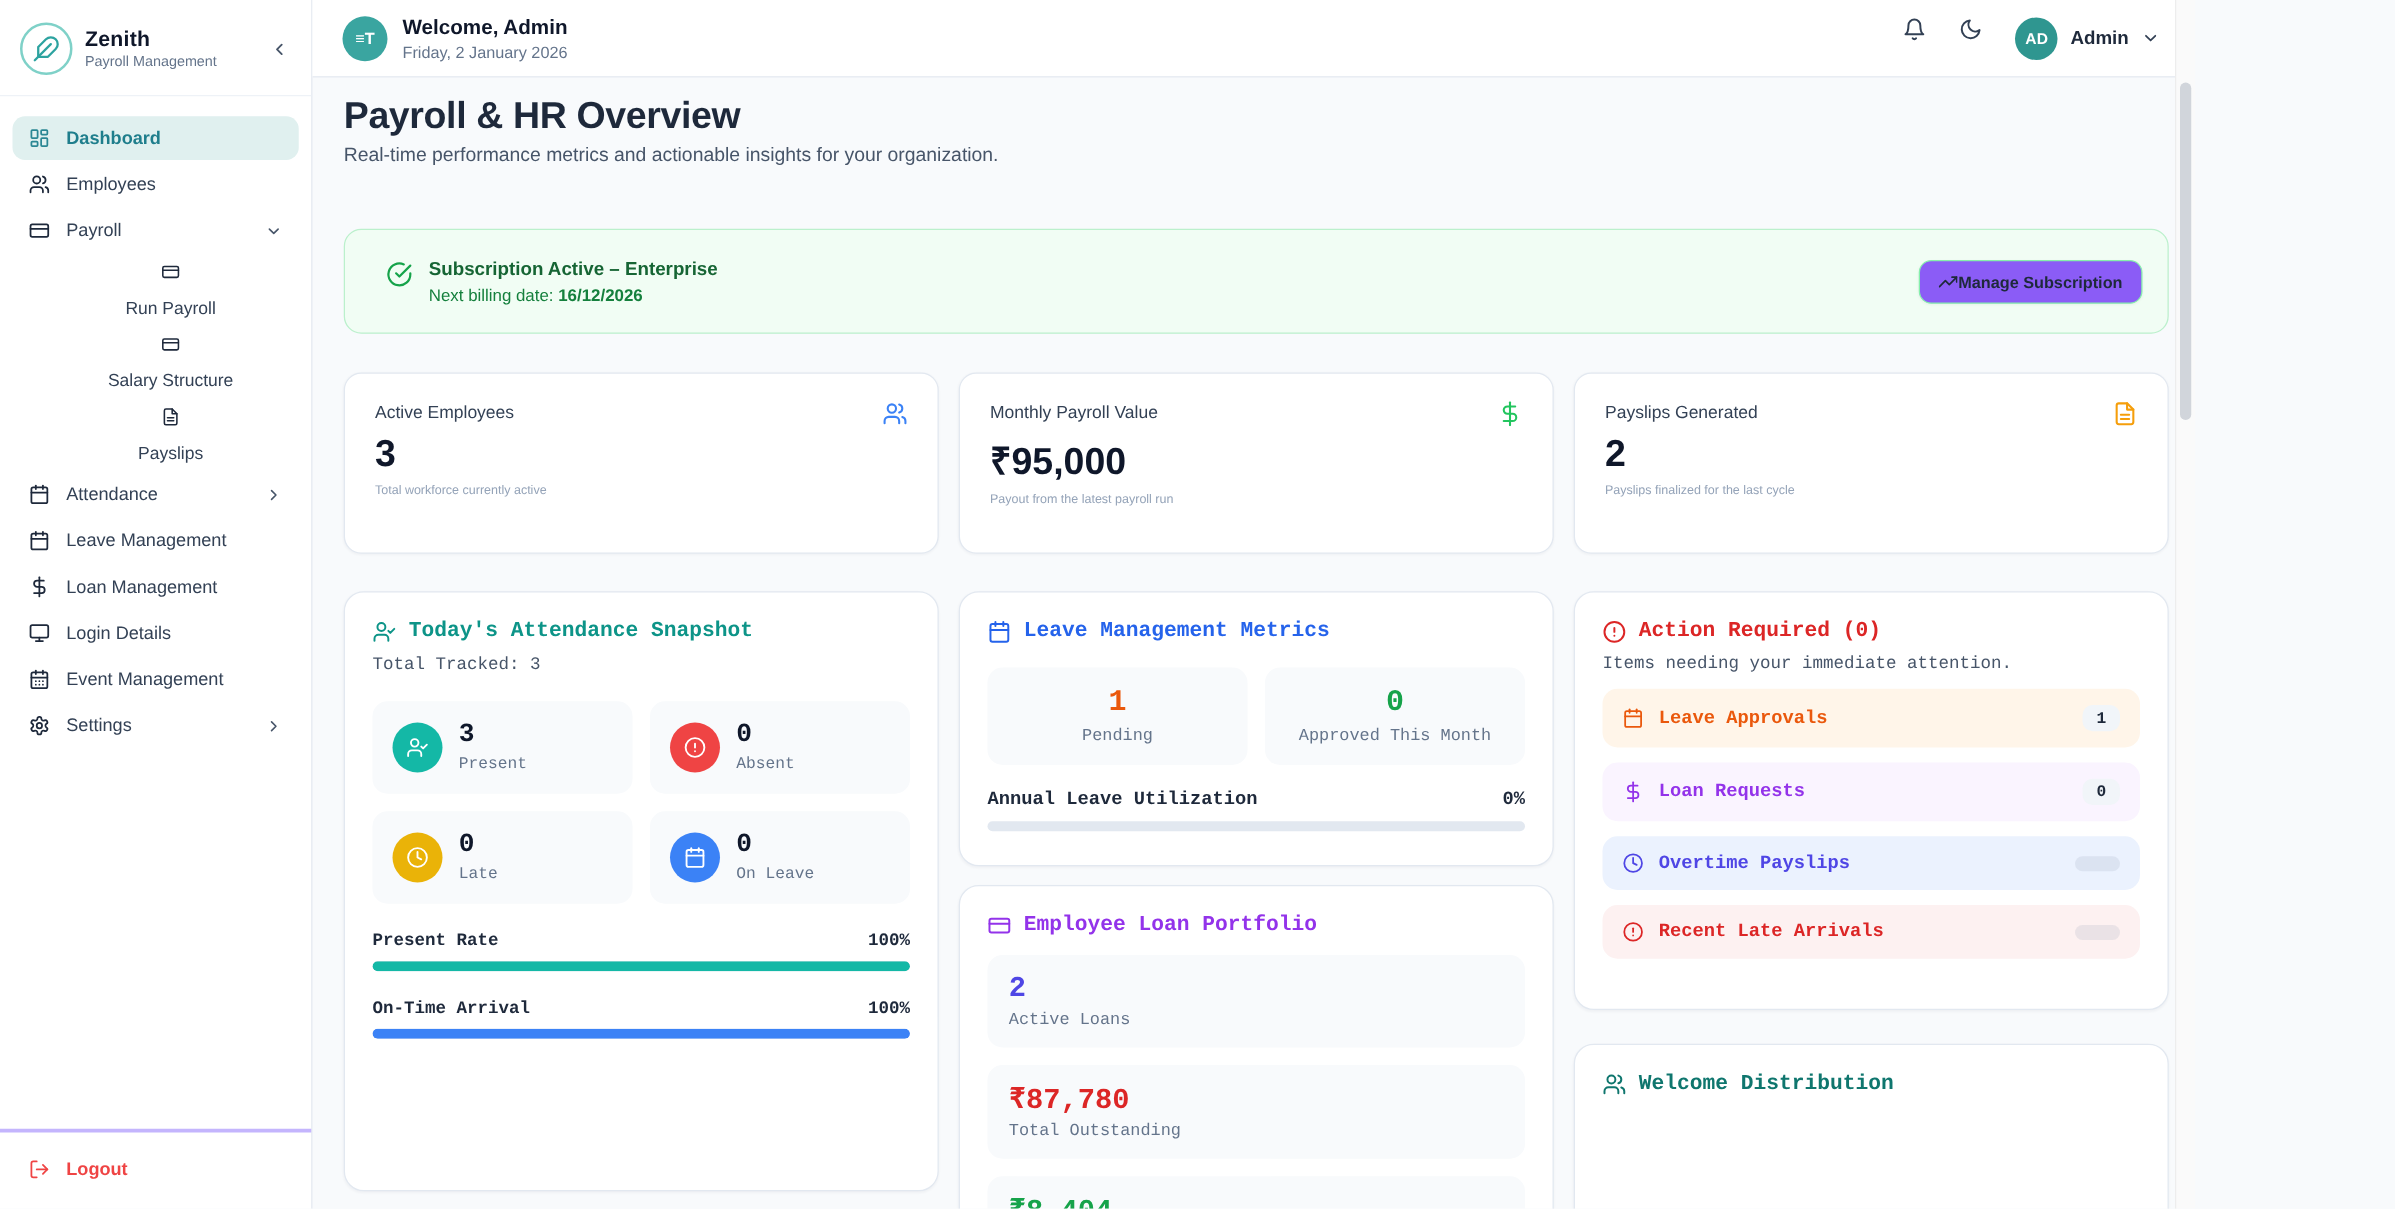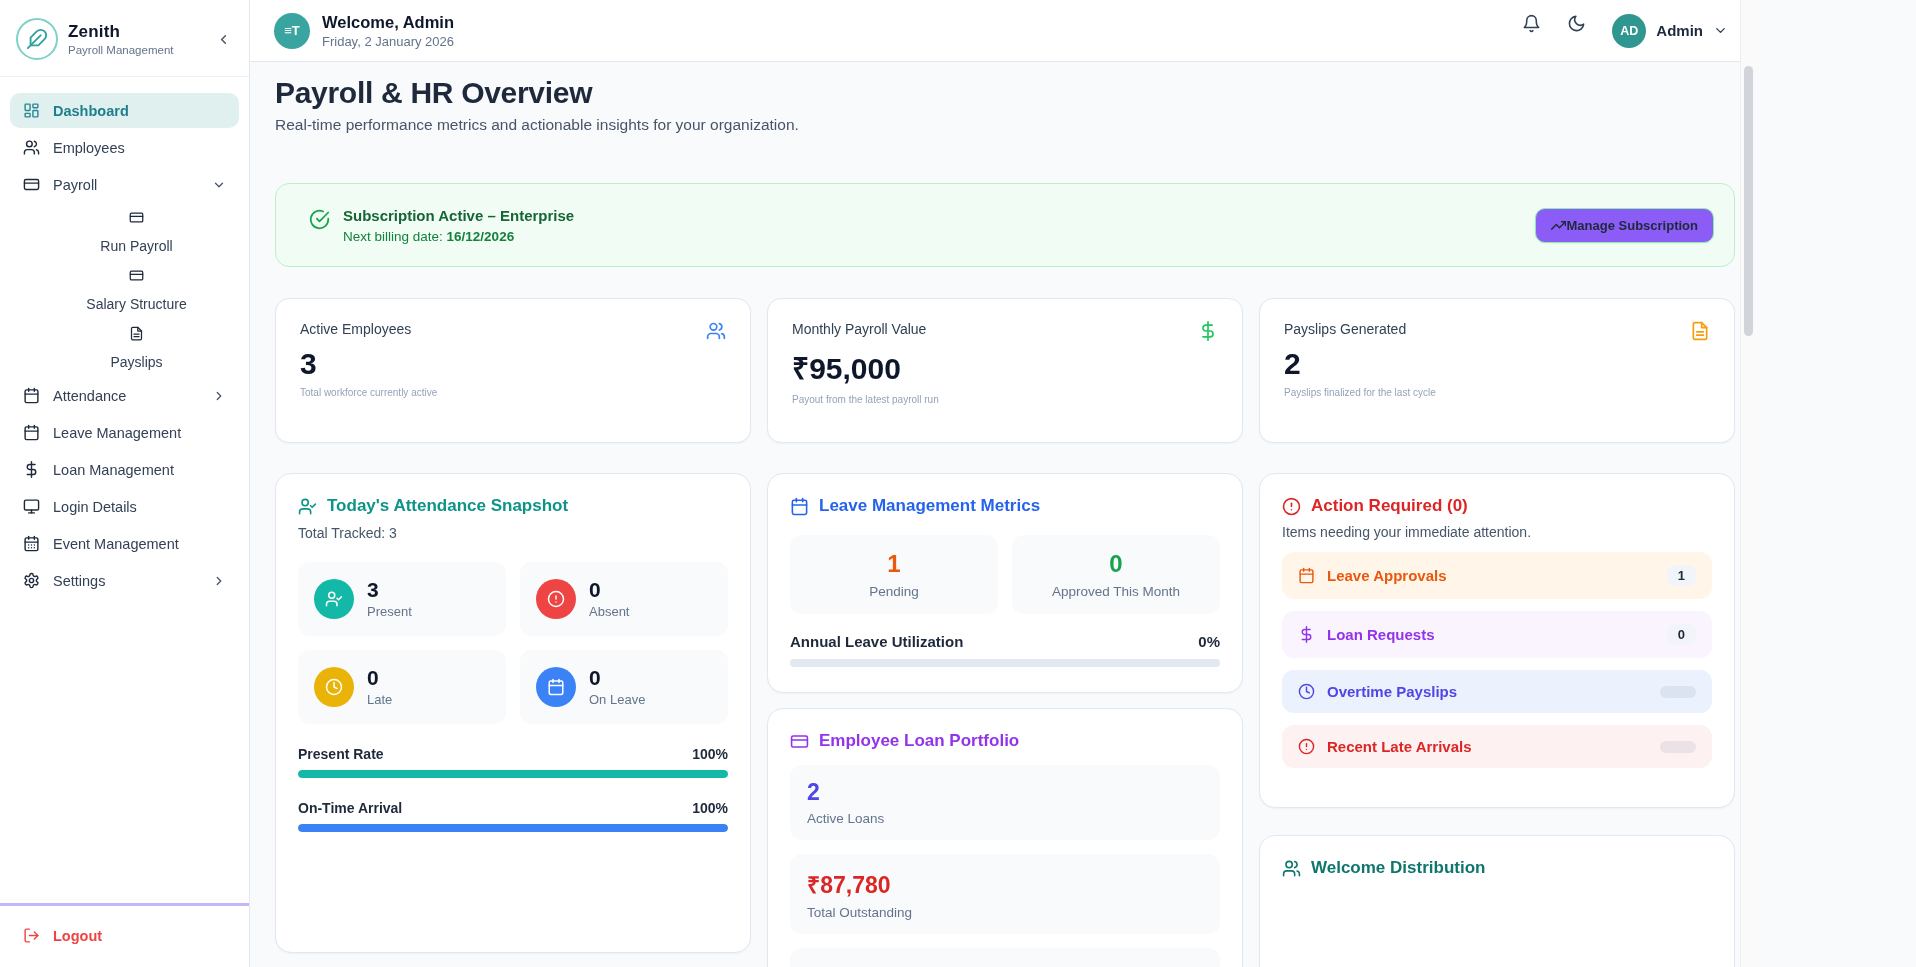--- a/index.html
+++ b/index.html
@@ -67,21 +67,21 @@
   .stat-card { background:#ffffff; border:1px solid #e2e8f0; border-radius:14px; height:145px;
                padding:22px 24px; position:relative; box-shadow:0 1px 2px rgba(15,23,42,.04); }
   .stat-label { font-size:14px; color:#334155; }
   .stat-icon { position:absolute; top:22px; right:24px; display:flex; }
   .stat-value { font-size:30px; font-weight:800; color:#0f172a; margin-top:10px; }
   .stat-caption { font-size:10px; color:#94a3b8; margin-top:6px; }
 
   
   .row2 { display:grid; grid-template-columns:repeat(3,1fr); gap:16px; margin-top:30px; align-items:start; }
   .card { background:#ffffff; border:1px solid #e2e8f0; border-radius:16px; padding:22px 22px;
-          box-shadow:0 1px 2px rgba(15,23,42,.04); }
+          box-shadow:0 1px 2px rgba(15,23,42,.04);font-family:Liberation Mono, monospace; }
   .card-head { display:flex; align-items:center; gap:10px; font-size:17px; font-weight:bold; }
   .c-teal { color:#0d9488; } .c-blue { color:#2563eb; } .c-purple { color:#9333ea; }
   .c-red { color:#dc2626; } .c-teal2 { color:#0f766e; }
 
   .att-card { height:480px; }
   .att-total { font-size:14px; color:#475569; margin-top:9px; }
   .att-grid { display:grid; grid-template-columns:1fr 1fr; gap:14px; margin-top:21px; }
   .att-tile { background:#f8fafc; border-radius:12px; padding:17px 16px; display:flex; gap:13px; align-items:center; }
   .att-ic { width:40px; height:40px; border-radius:50%; display:flex; align-items:center; justify-content:center; color:#fff; }
   .att-val { font-size:21px; font-weight:800; color:#0f172a; line-height:1.05; }

